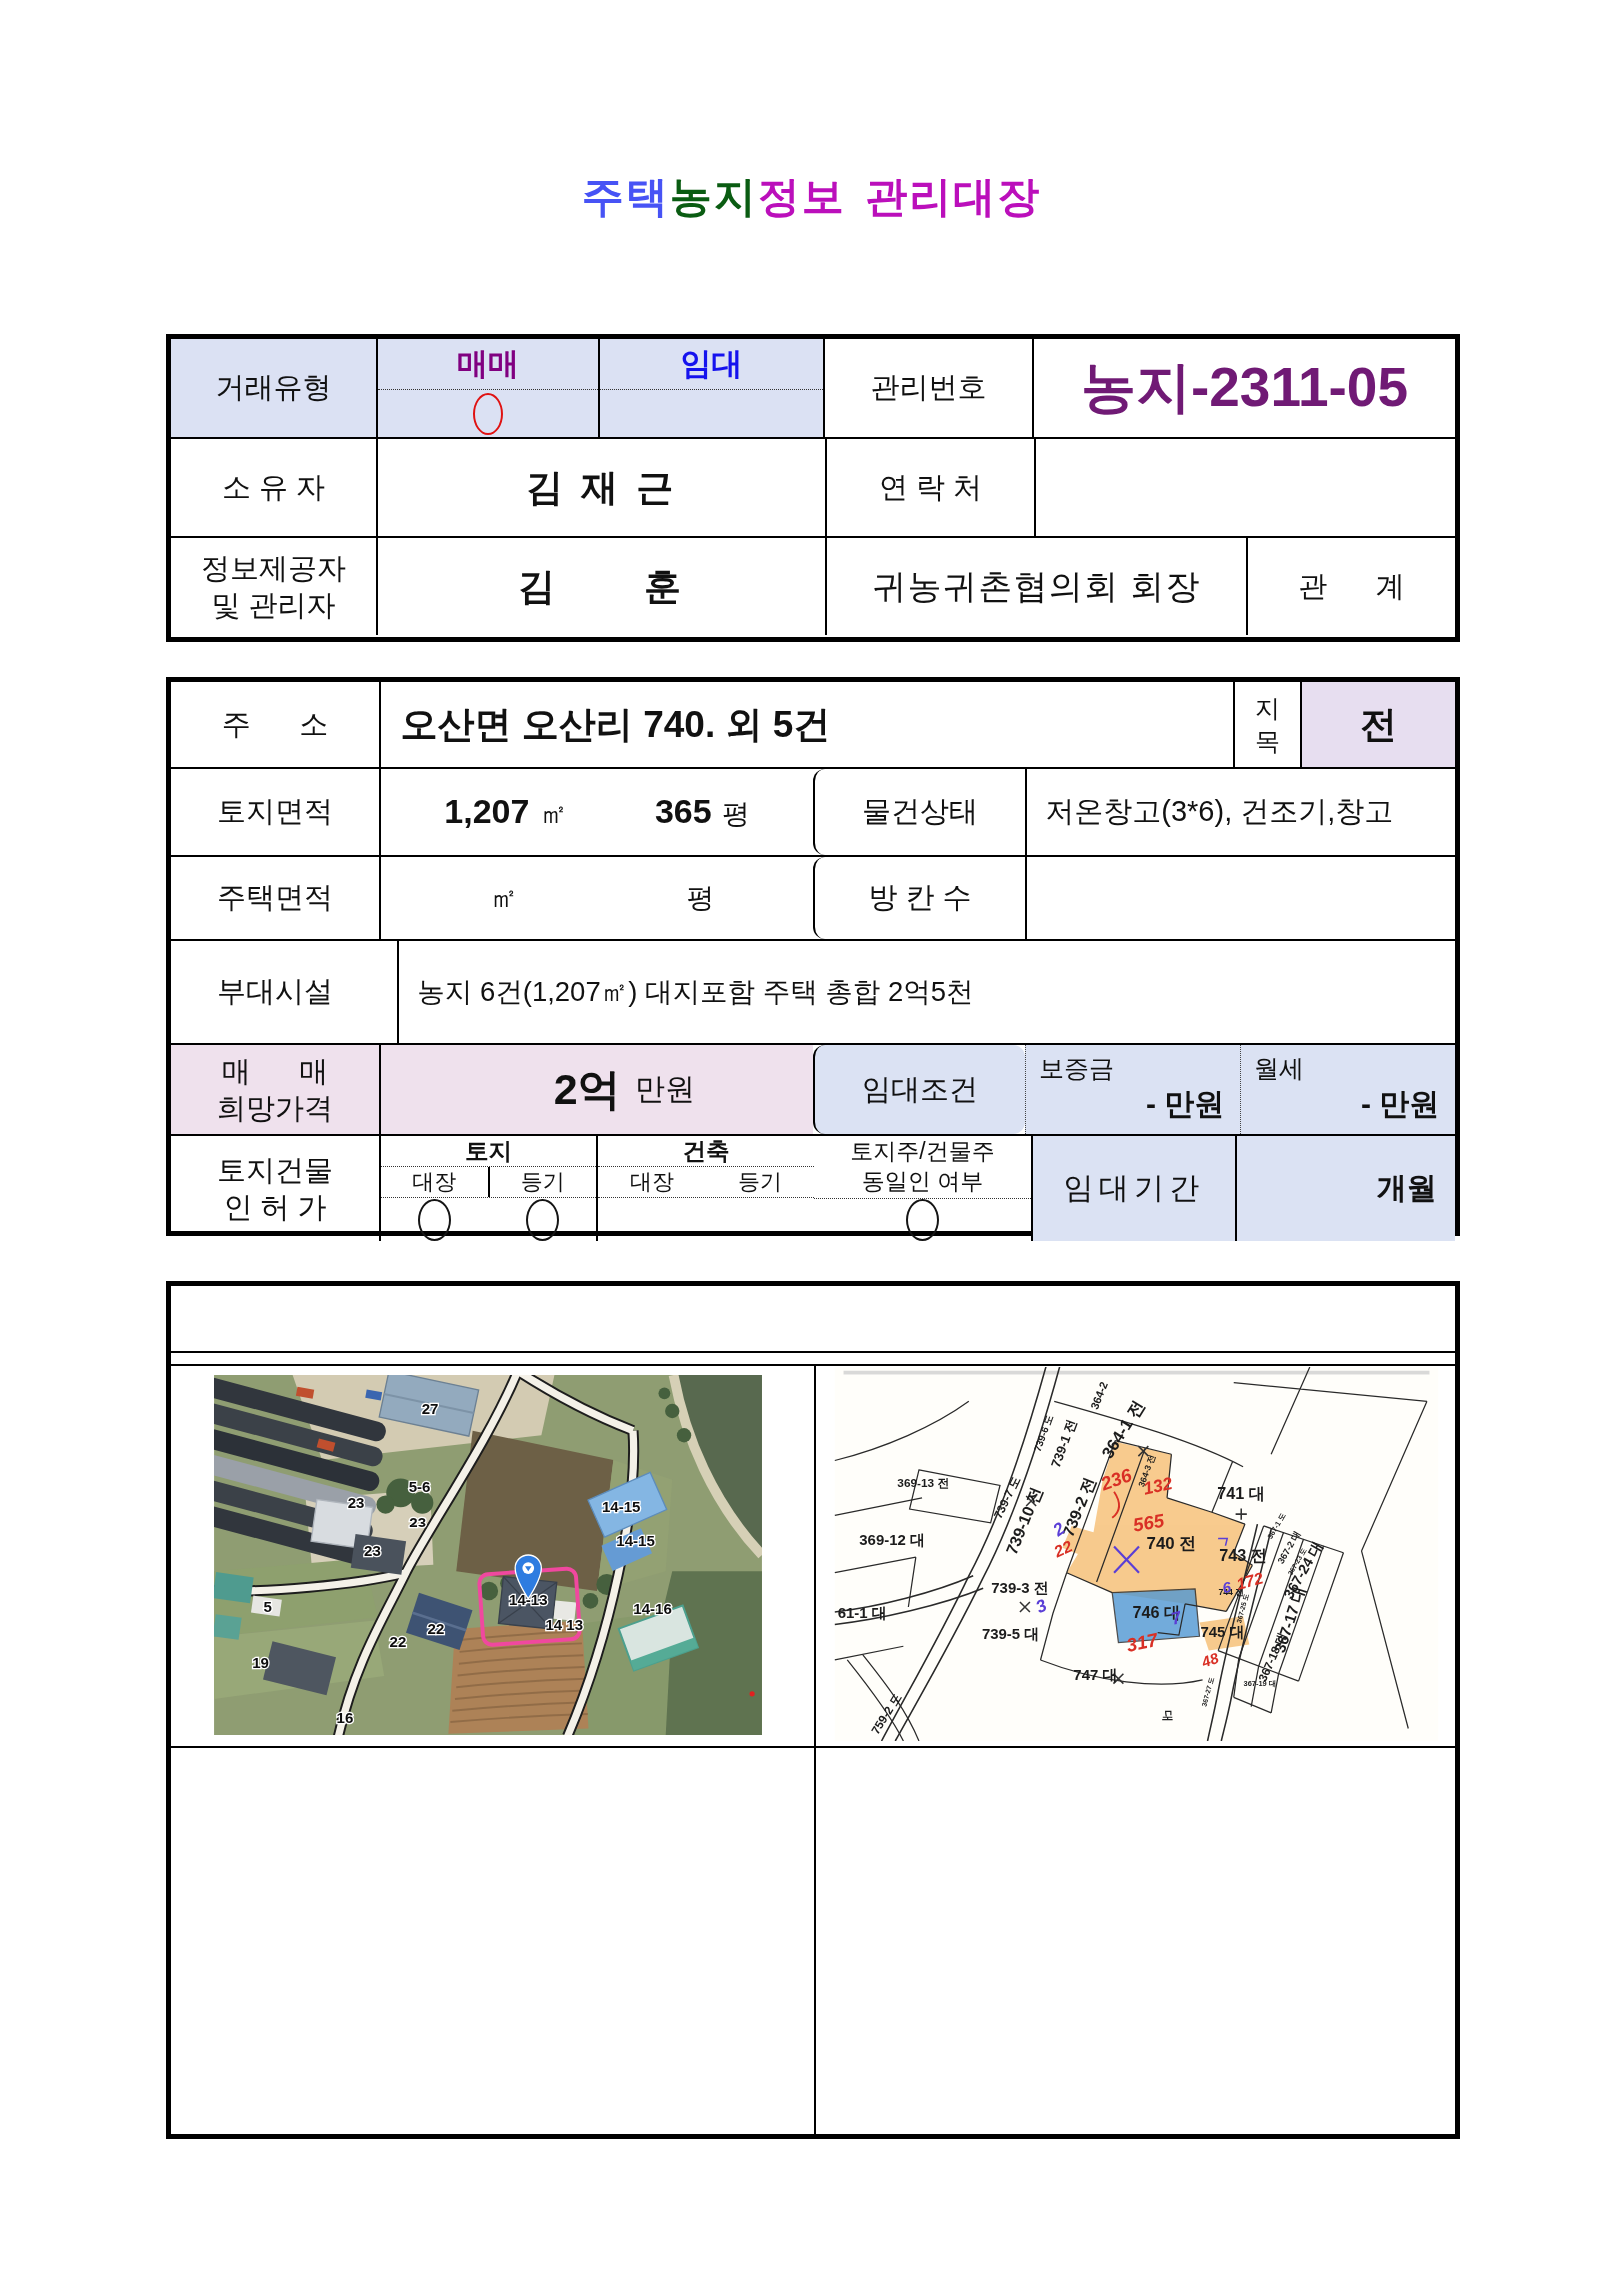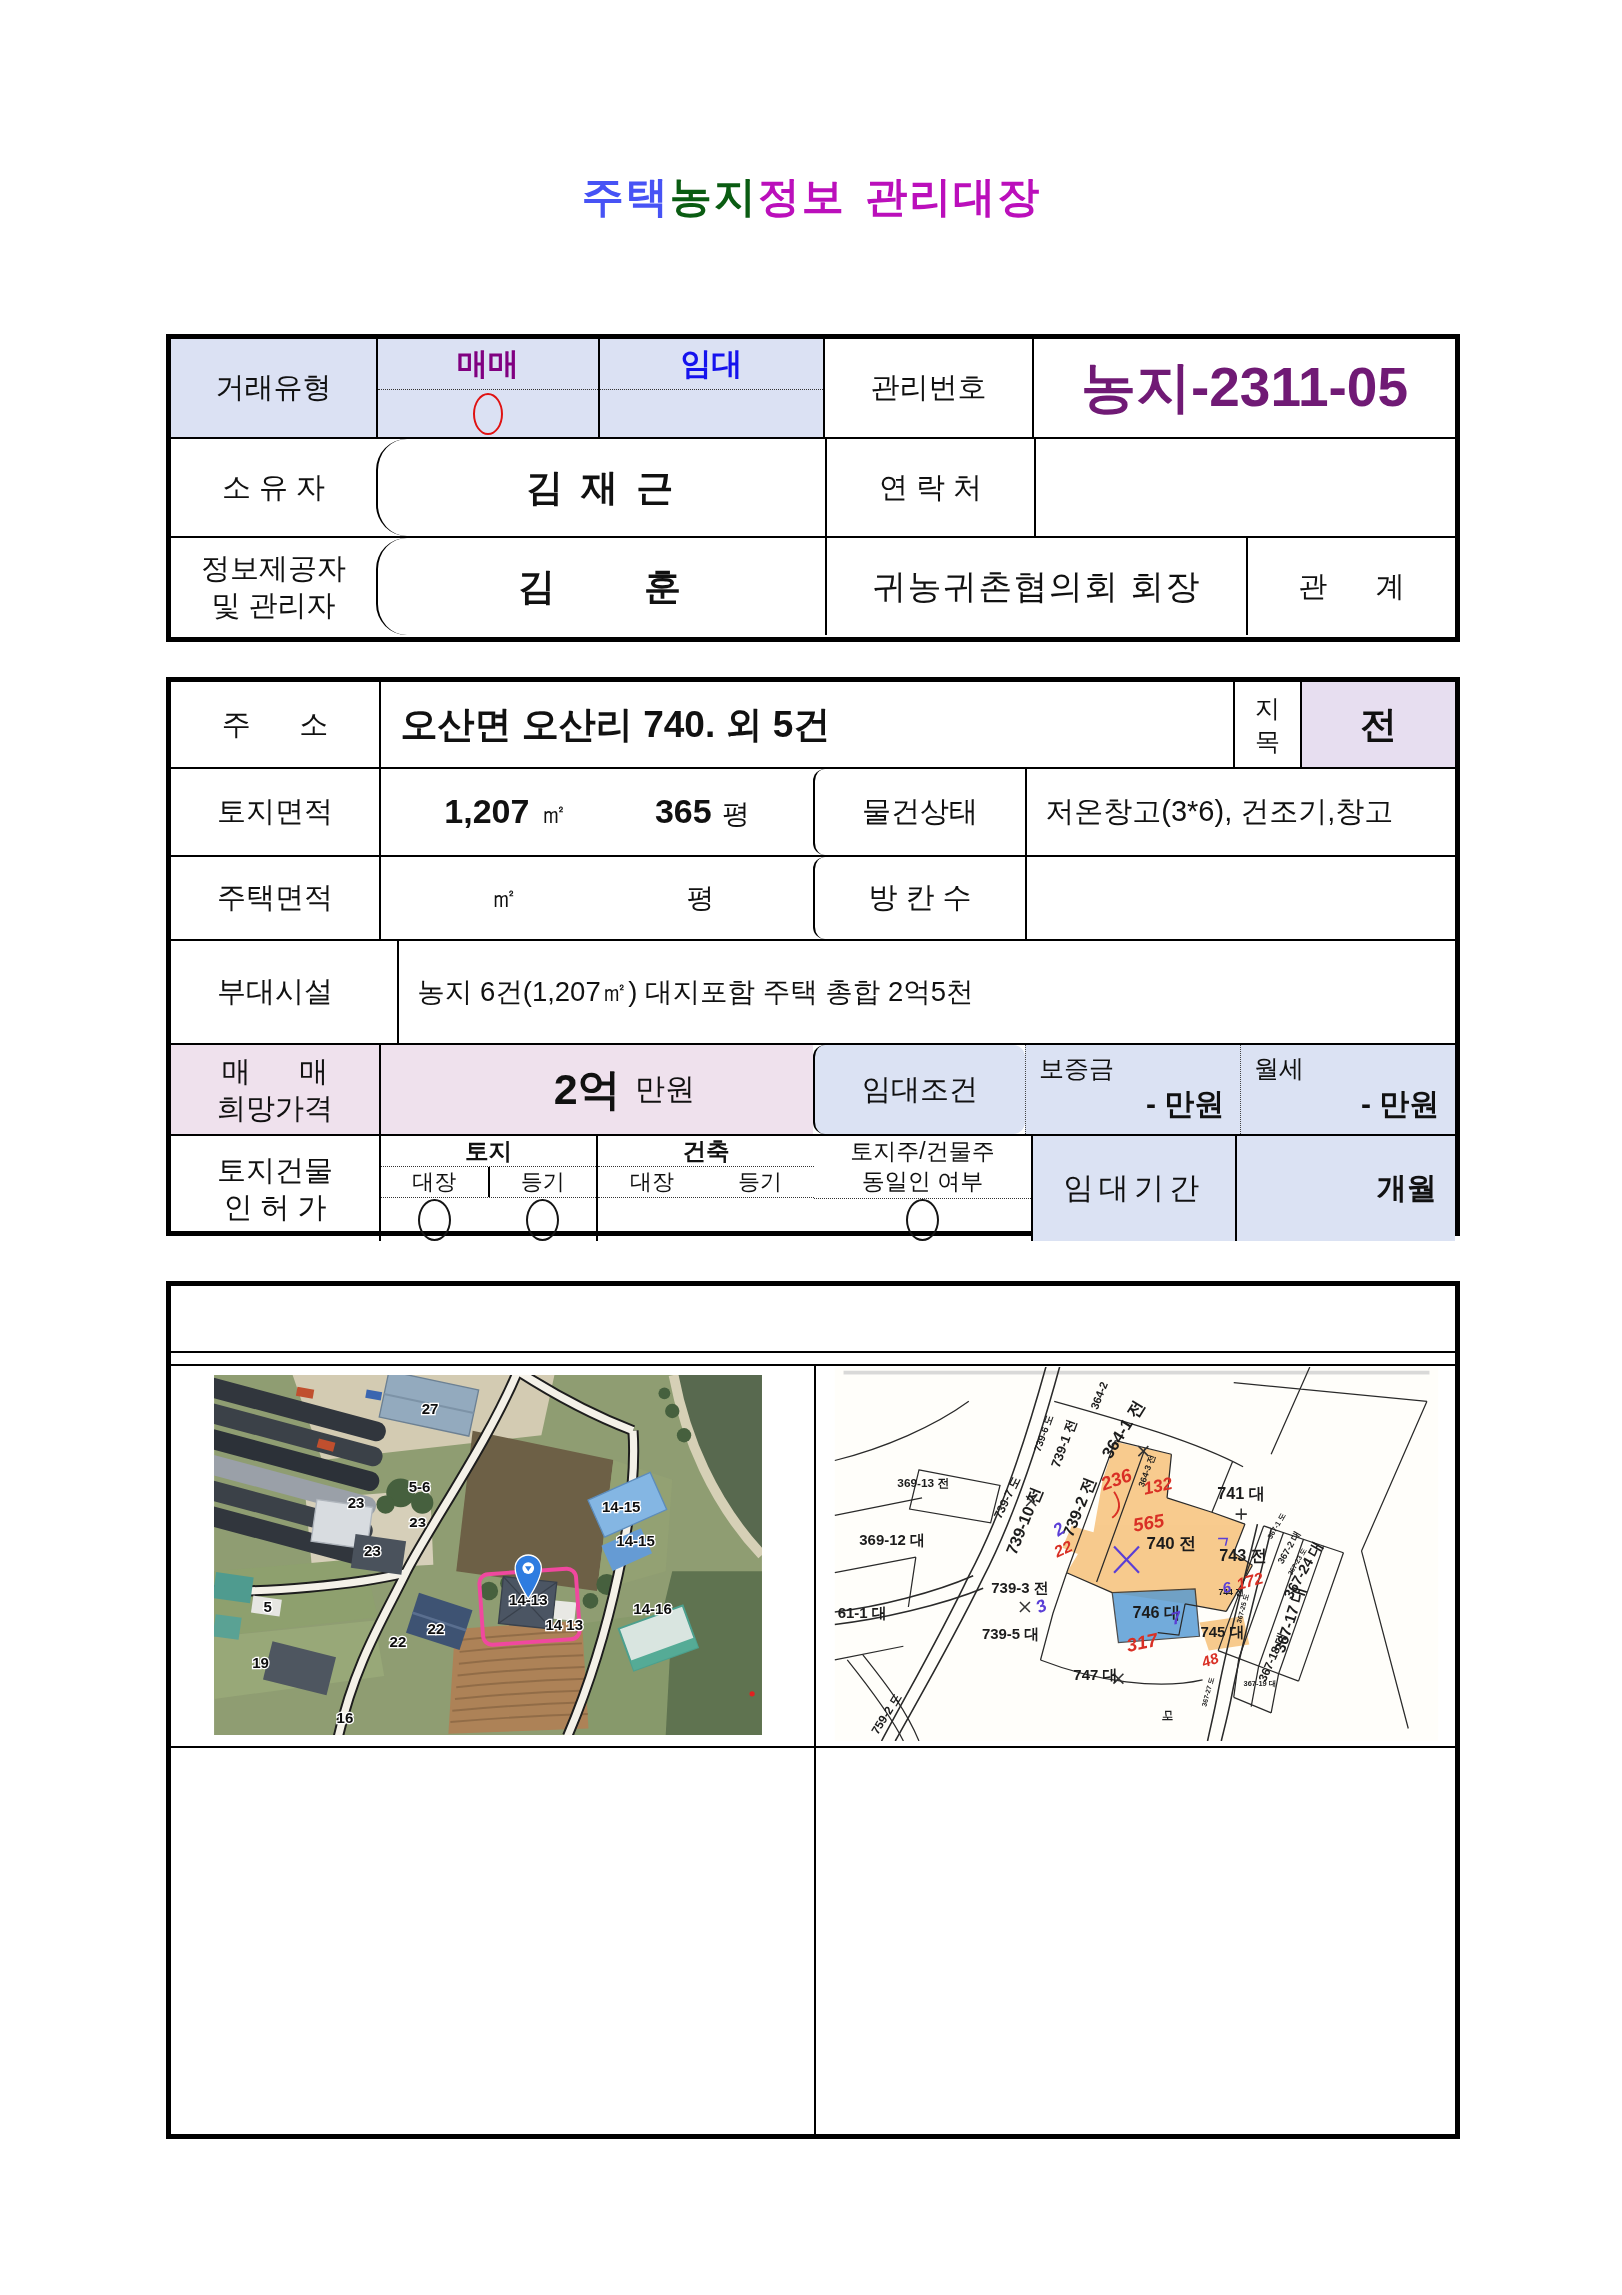--- a/index.html
+++ b/index.html
@@ -31,21 +31,21 @@
   .t1 .r2{height:99px;}
   .w1{width:205px;} .w2{width:222px;} .w3{width:225px;} .w4{width:209px;} .w5{flex:1;}
   .deal{flex-direction:column;align-items:stretch;padding:0;}
   .deal-top{height:50px;display:flex;align-items:center;justify-content:center;
             font-size:31px;font-weight:bold;}
   .deal-bot{flex:1;border-top:1.3px dotted #333;display:flex;align-items:center;justify-content:center;}
   .c-sale{color:#800080;} .c-rent{color:#1512ee;}
   .circle-red{width:26px;height:38px;border:2.6px solid #e01212;border-radius:50%;}
   .circle-blk{width:29px;height:38px;border:2.6px solid #151515;border-radius:50%;}
   .mgmt-val{font-size:55px;font-weight:800;color:#701a75;letter-spacing:0;}
-  .owner-val{font-size:37px;font-weight:bold;letter-spacing:3.9px;border-radius:31px;}
+  .owner-val{font-size:37px;font-weight:bold;letter-spacing:3.9px;}
   .two-line{display:flex;flex-direction:column;align-items:center;justify-content:center;
             font-size:29px;line-height:1.25;}
   .rel-val{font-size:34px;letter-spacing:1.3px;}
 
   
   .t2{top:677px;height:559px;}
   .t2 .ra{height:85px;} .t2 .rb{height:88px;} .t2 .rc{height:84px;}
   .t2 .rd{height:104px;gap:18px;} .t2 .re{height:91px;} .t2 .rf{height:107px;}
   .a{width:208px;} .b{width:434px;} .c{width:212px;border-radius:12px;} .d{flex:1;}
   .addr-val{width:854px;justify-content:flex-start;padding-left:19.6px;

